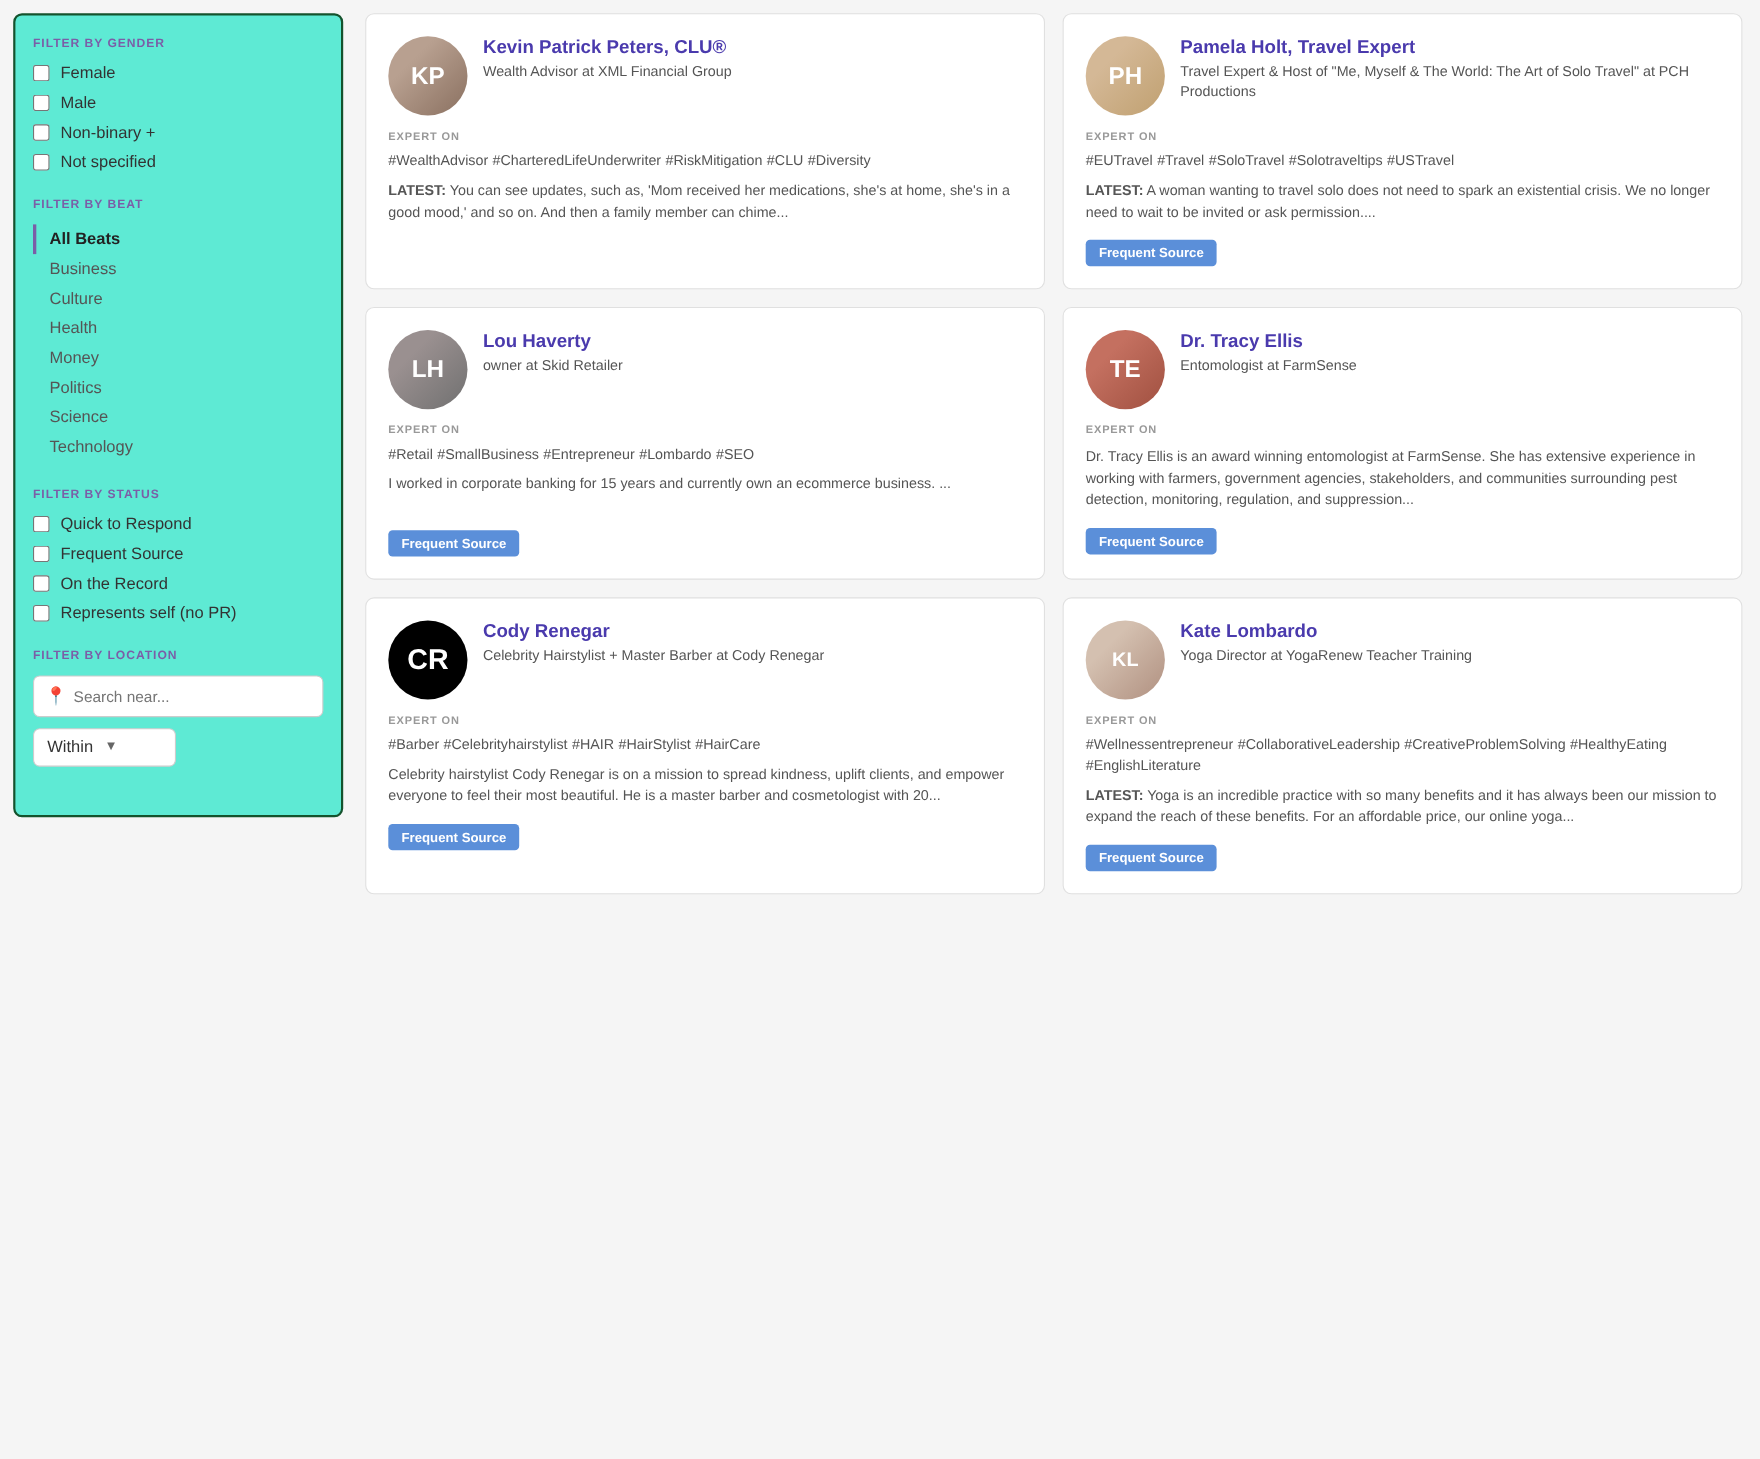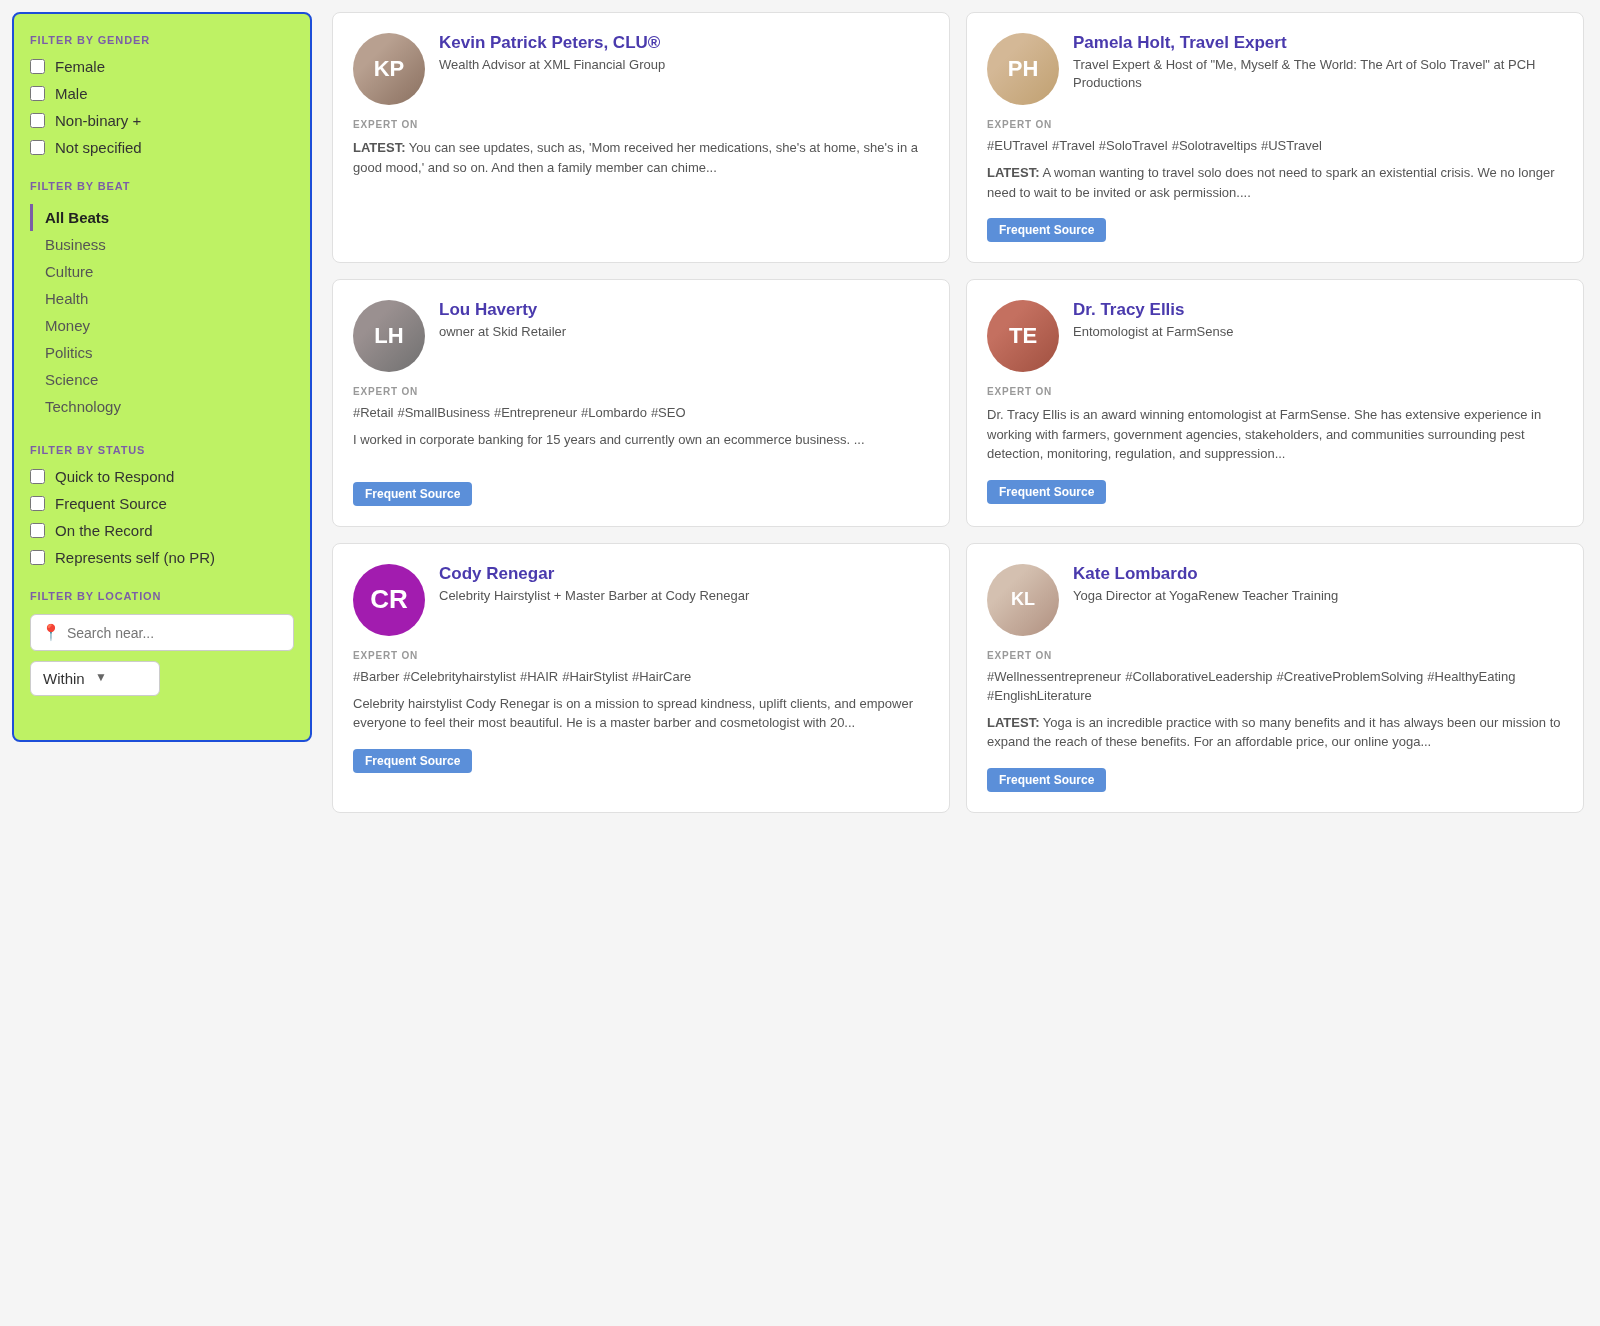--- a/index.html
+++ b/index.html
@@ -3,22 +3,22 @@
   <meta charset="utf-8">
   <style>
     * { box-sizing: border-box; margin: 0; padding: 0; }
     body { font-family: -apple-system, BlinkMacSystemFont, 'Segoe UI', sans-serif; background: #f5f5f5; color: #333; font-size: 14px; }
     .layout { display: flex; min-height: 100vh; }
 
     
     .sidebar {
       width: 300px;
       min-width: 300px;
-      background: #bef264;
-      border: 2px solid #1d4ed8;
+      background: #5eead4;
+      border: 2px solid #14532d;
       border-radius: 8px;
       margin: 12px;
       padding: 20px 16px;
       height: fit-content;
     }
     .filter-section { margin-bottom: 24px; }
     .filter-title {
       font-size: 11px;
       font-weight: 700;
       color: #7b5ea7;
@@ -226,20 +226,27 @@
 
       <div class="expert-card">
         <div class="card-header">
           <div class="avatar av-kevin" style="background:linear-gradient(135deg,#b8a090 30%,#8a7060 100%);display:flex;align-items:center;justify-content:center;color:#fff;font-weight:700;font-size:22px;">KP</div>
           <div>
             <div class="expert-name">Kevin Patrick Peters, CLU®</div>
             <div class="expert-title">Wealth Advisor at XML Financial Group</div>
           </div>
         </div>
         <div class="expert-on-label">EXPERT ON</div>
+        <div class="tags">
+          <span class="tag">#WealthAdvisor</span>
+          <span class="tag">#CharteredLifeUnderwriter</span>
+          <span class="tag">#RiskMitigation</span>
+          <span class="tag">#CLU</span>
+          <span class="tag">#Diversity</span>
+        </div>
         <div class="latest"><strong>LATEST:</strong> You can see updates, such as, 'Mom received her medications, she's at home, she's in a good mood,' and so on. And then a family member can chime...</div>
       </div>
 
       <div class="expert-card">
         <div class="card-header">
           <div class="avatar av-pamela" style="background:linear-gradient(135deg,#d4b896 30%,#c0a070 100%);display:flex;align-items:center;justify-content:center;color:#fff;font-weight:700;font-size:22px;">PH</div>
           <div>
             <div class="expert-name">Pamela Holt, Travel Expert</div>
             <div class="expert-title">Travel Expert &amp; Host of "Me, Myself &amp; The World: The Art of Solo Travel" at PCH Productions</div>
           </div>
@@ -285,21 +292,21 @@
             <div class="expert-title">Entomologist at FarmSense</div>
           </div>
         </div>
         <div class="expert-on-label">EXPERT ON</div>
         <div class="latest">Dr. Tracy Ellis is an award winning entomologist at FarmSense. She has extensive experience in working with farmers, government agencies, stakeholders, and communities surrounding pest detection, monitoring, regulation, and suppression...</div>
         <span class="badge">Frequent Source</span>
       </div>
 
       <div class="expert-card">
         <div class="card-header">
-          <div class="avatar-initials" style="background:#a21caf;">CR</div>
+          <div class="avatar-initials" style="background:#000000;">CR</div>
           <div>
             <div class="expert-name">Cody Renegar</div>
             <div class="expert-title">Celebrity Hairstylist + Master Barber at Cody Renegar</div>
           </div>
         </div>
         <div class="expert-on-label">EXPERT ON</div>
         <div class="tags">
           <span class="tag">#Barber</span>
           <span class="tag">#Celebrityhairstylist</span>
           <span class="tag">#HAIR</span>

